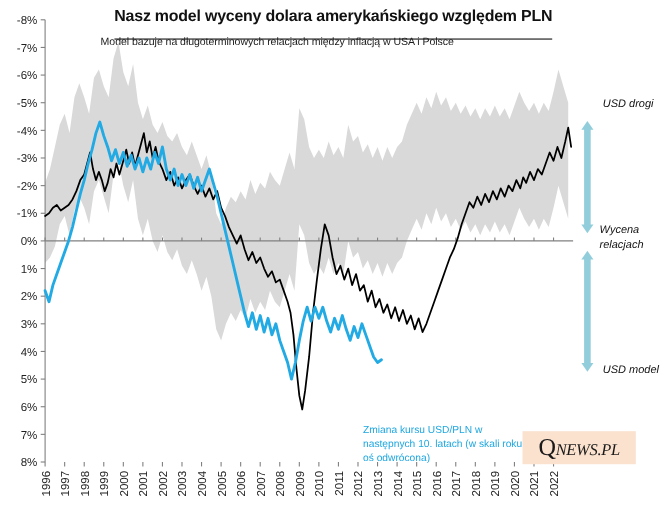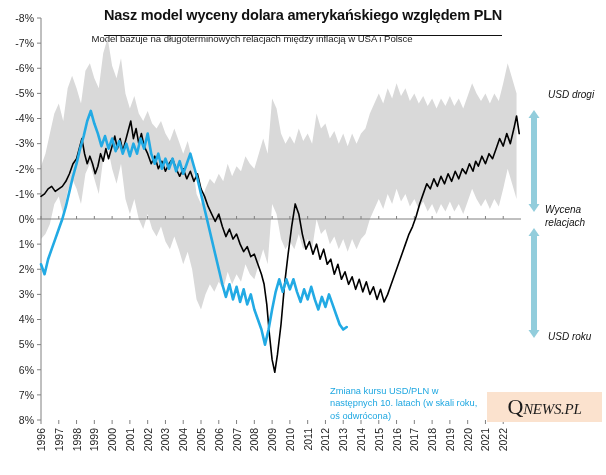--- a/index.html
+++ b/index.html
@@ -43,23 +43,23 @@
 
   .blue-note{
     position:absolute;left:330px;top:349px;width:150px;
     font-size:9.3px;color:#1EA7E1;line-height:12.4px;
     font-family:"Liberation Sans", sans-serif;
     margin-top:36px;
   }
 
   .logo{
     position:absolute;left:475px;top:392px;
-    width:115px;height:30px;
+    width:103px;height:30px;
     background:#FBE2CE;
-    display:flex;align-items:center;justify-content:center;margin-left:12px;
+    display:flex;align-items:center;justify-content:center;
   }
   .logo-text{
     font-family:"Liberation Serif", serif;
     color:#1a1a1a;font-style:italic;letter-spacing:-0.3px;
   }
   .logo-q{font-size:22px;font-style:normal;font-family:"Liberation Serif",serif;}
   .logo-rest{font-size:15px;}
 </style>
 </head>
 <body>
@@ -204,21 +204,21 @@
       </g>
     </svg>
 
   <div class="annot" id="annot-usd-drogi">USD drogi</div>
 
   <div class="annot" id="annot-wycena">
     <div>Wycena</div>
     <div>relacjach</div>
   </div>
 
-  <div class="annot" id="annot-usd-tani">USD roku</div>
+  <div class="annot" id="annot-usd-tani">USD model</div>
 
   <div class="blue-note">Zmiana kursu USD/PLN  w następnych 10. latach (w skali roku, oś odwrócona)</div>
 
   <div class="logo">
     <span class="logo-text"><span class="logo-q">Q</span><span class="logo-rest">NEWS.PL</span></span>
   </div>
 
 </div>
 
 </body></html>

